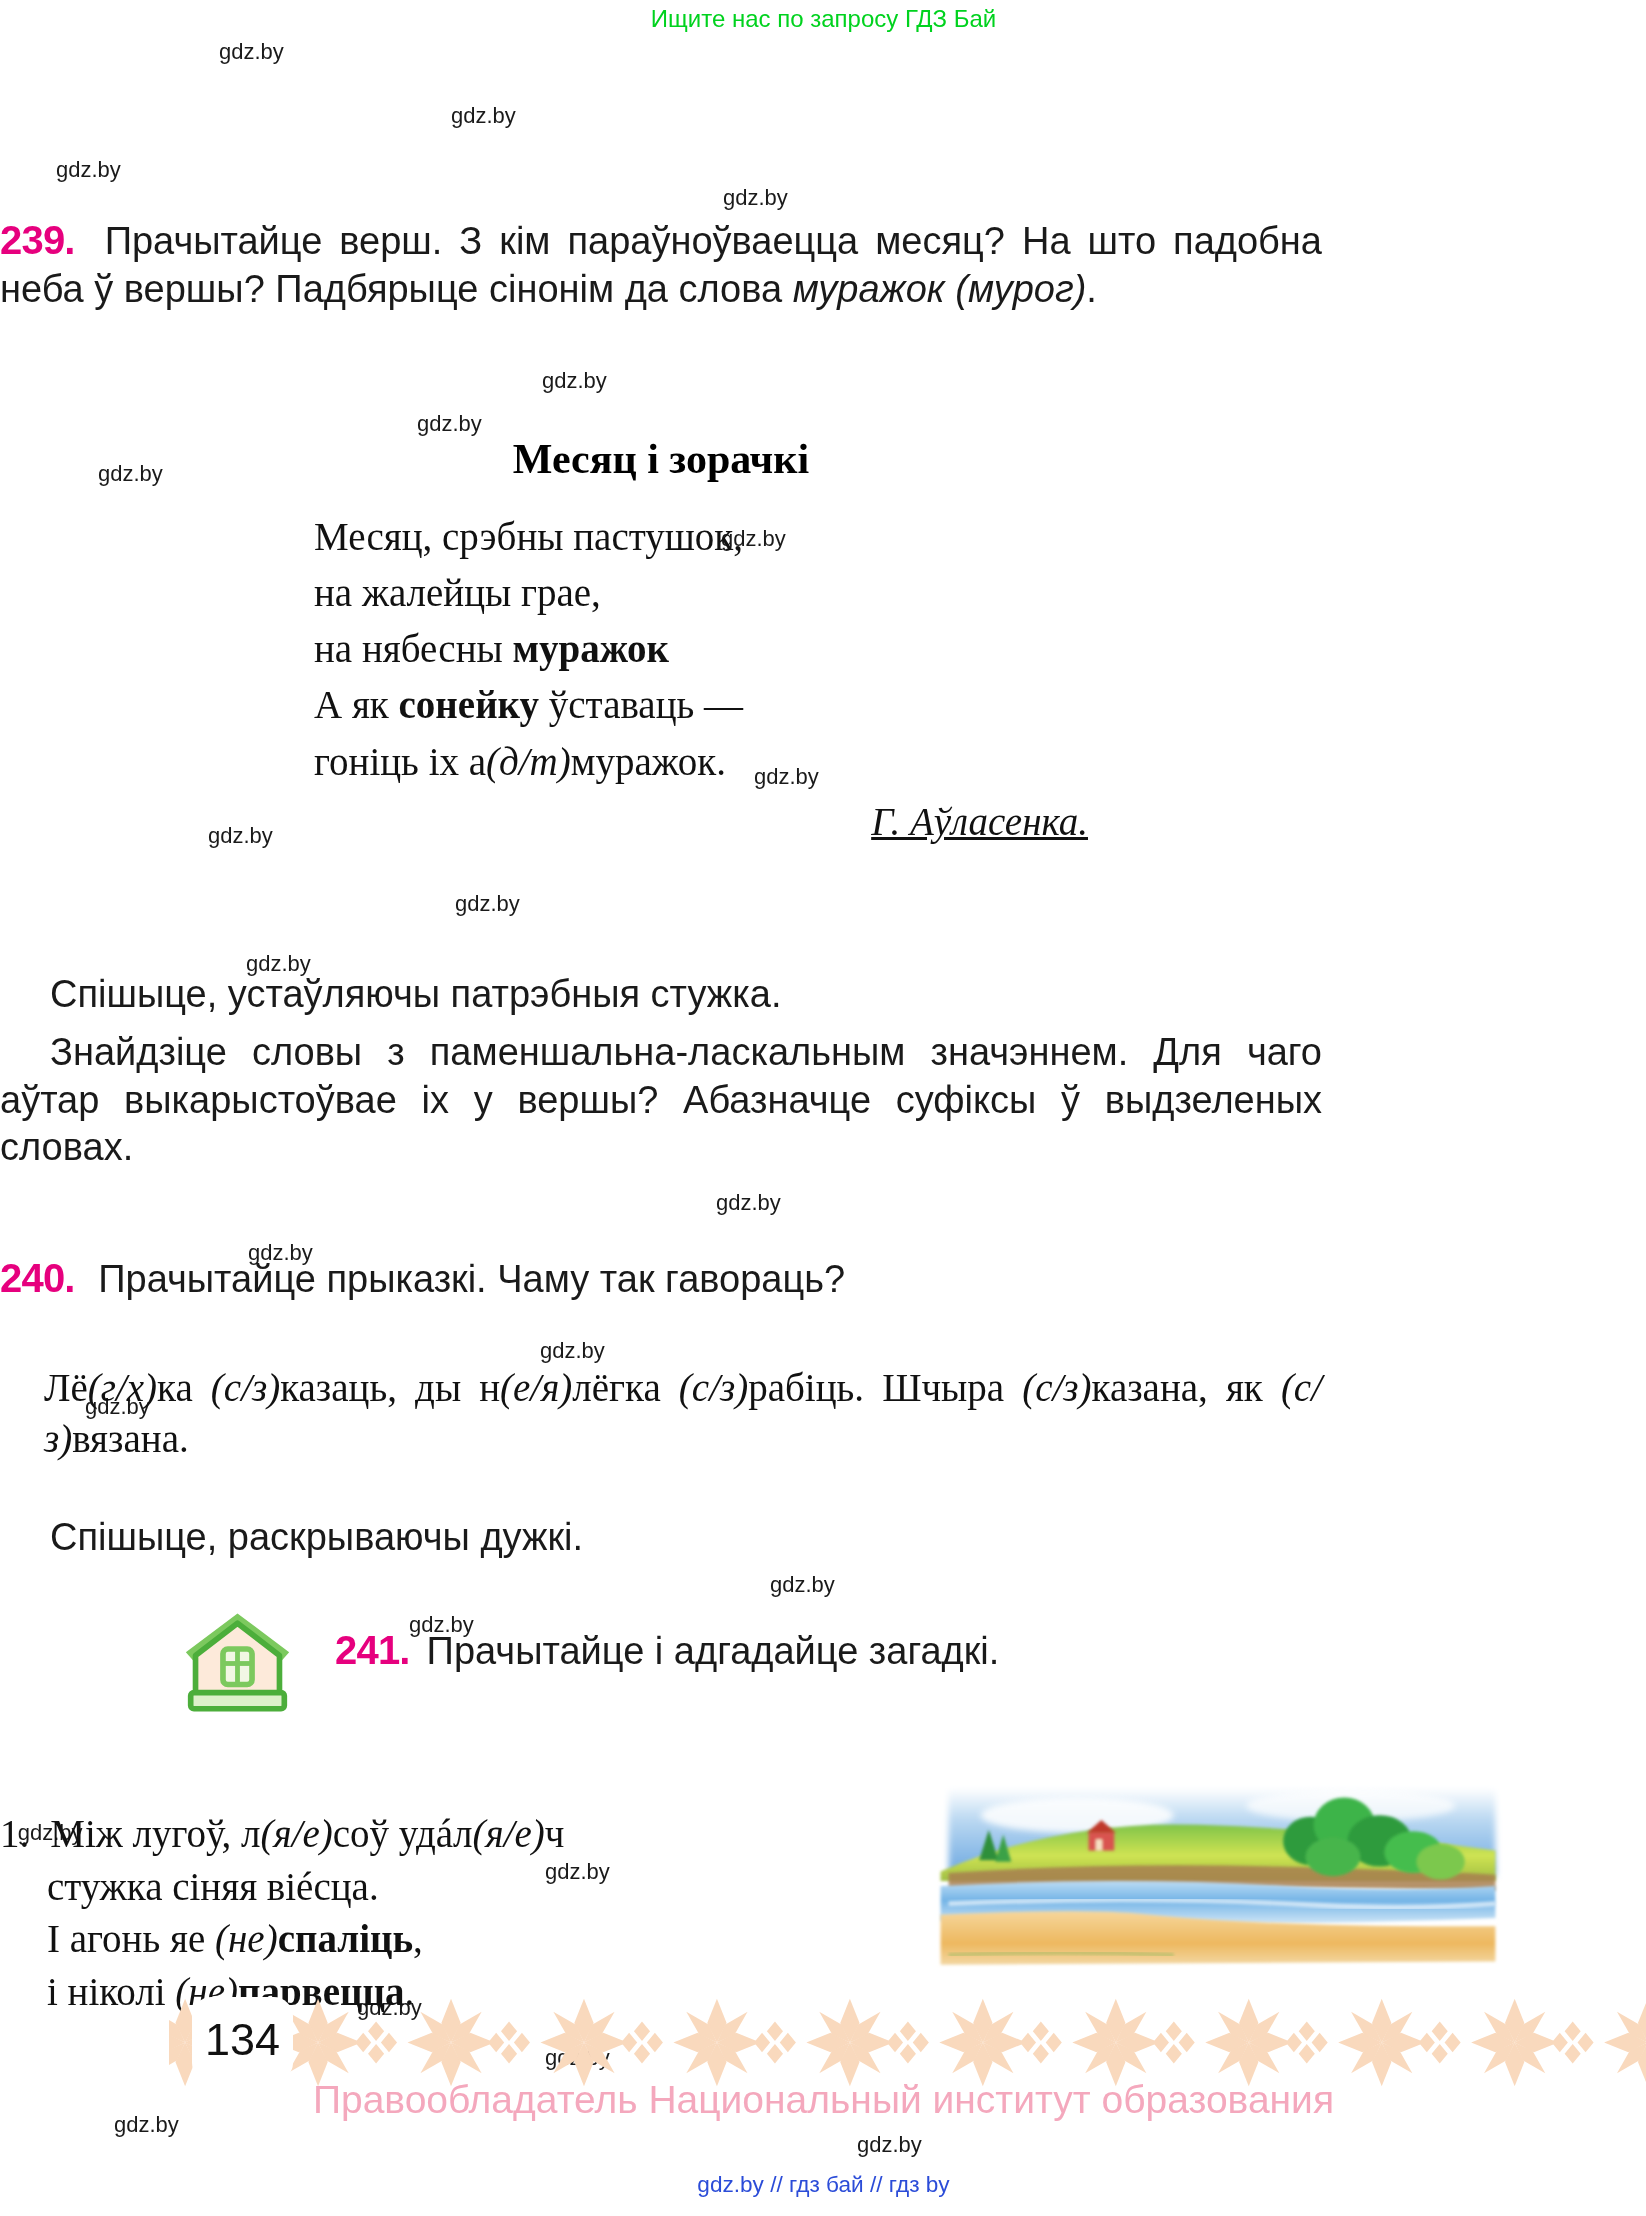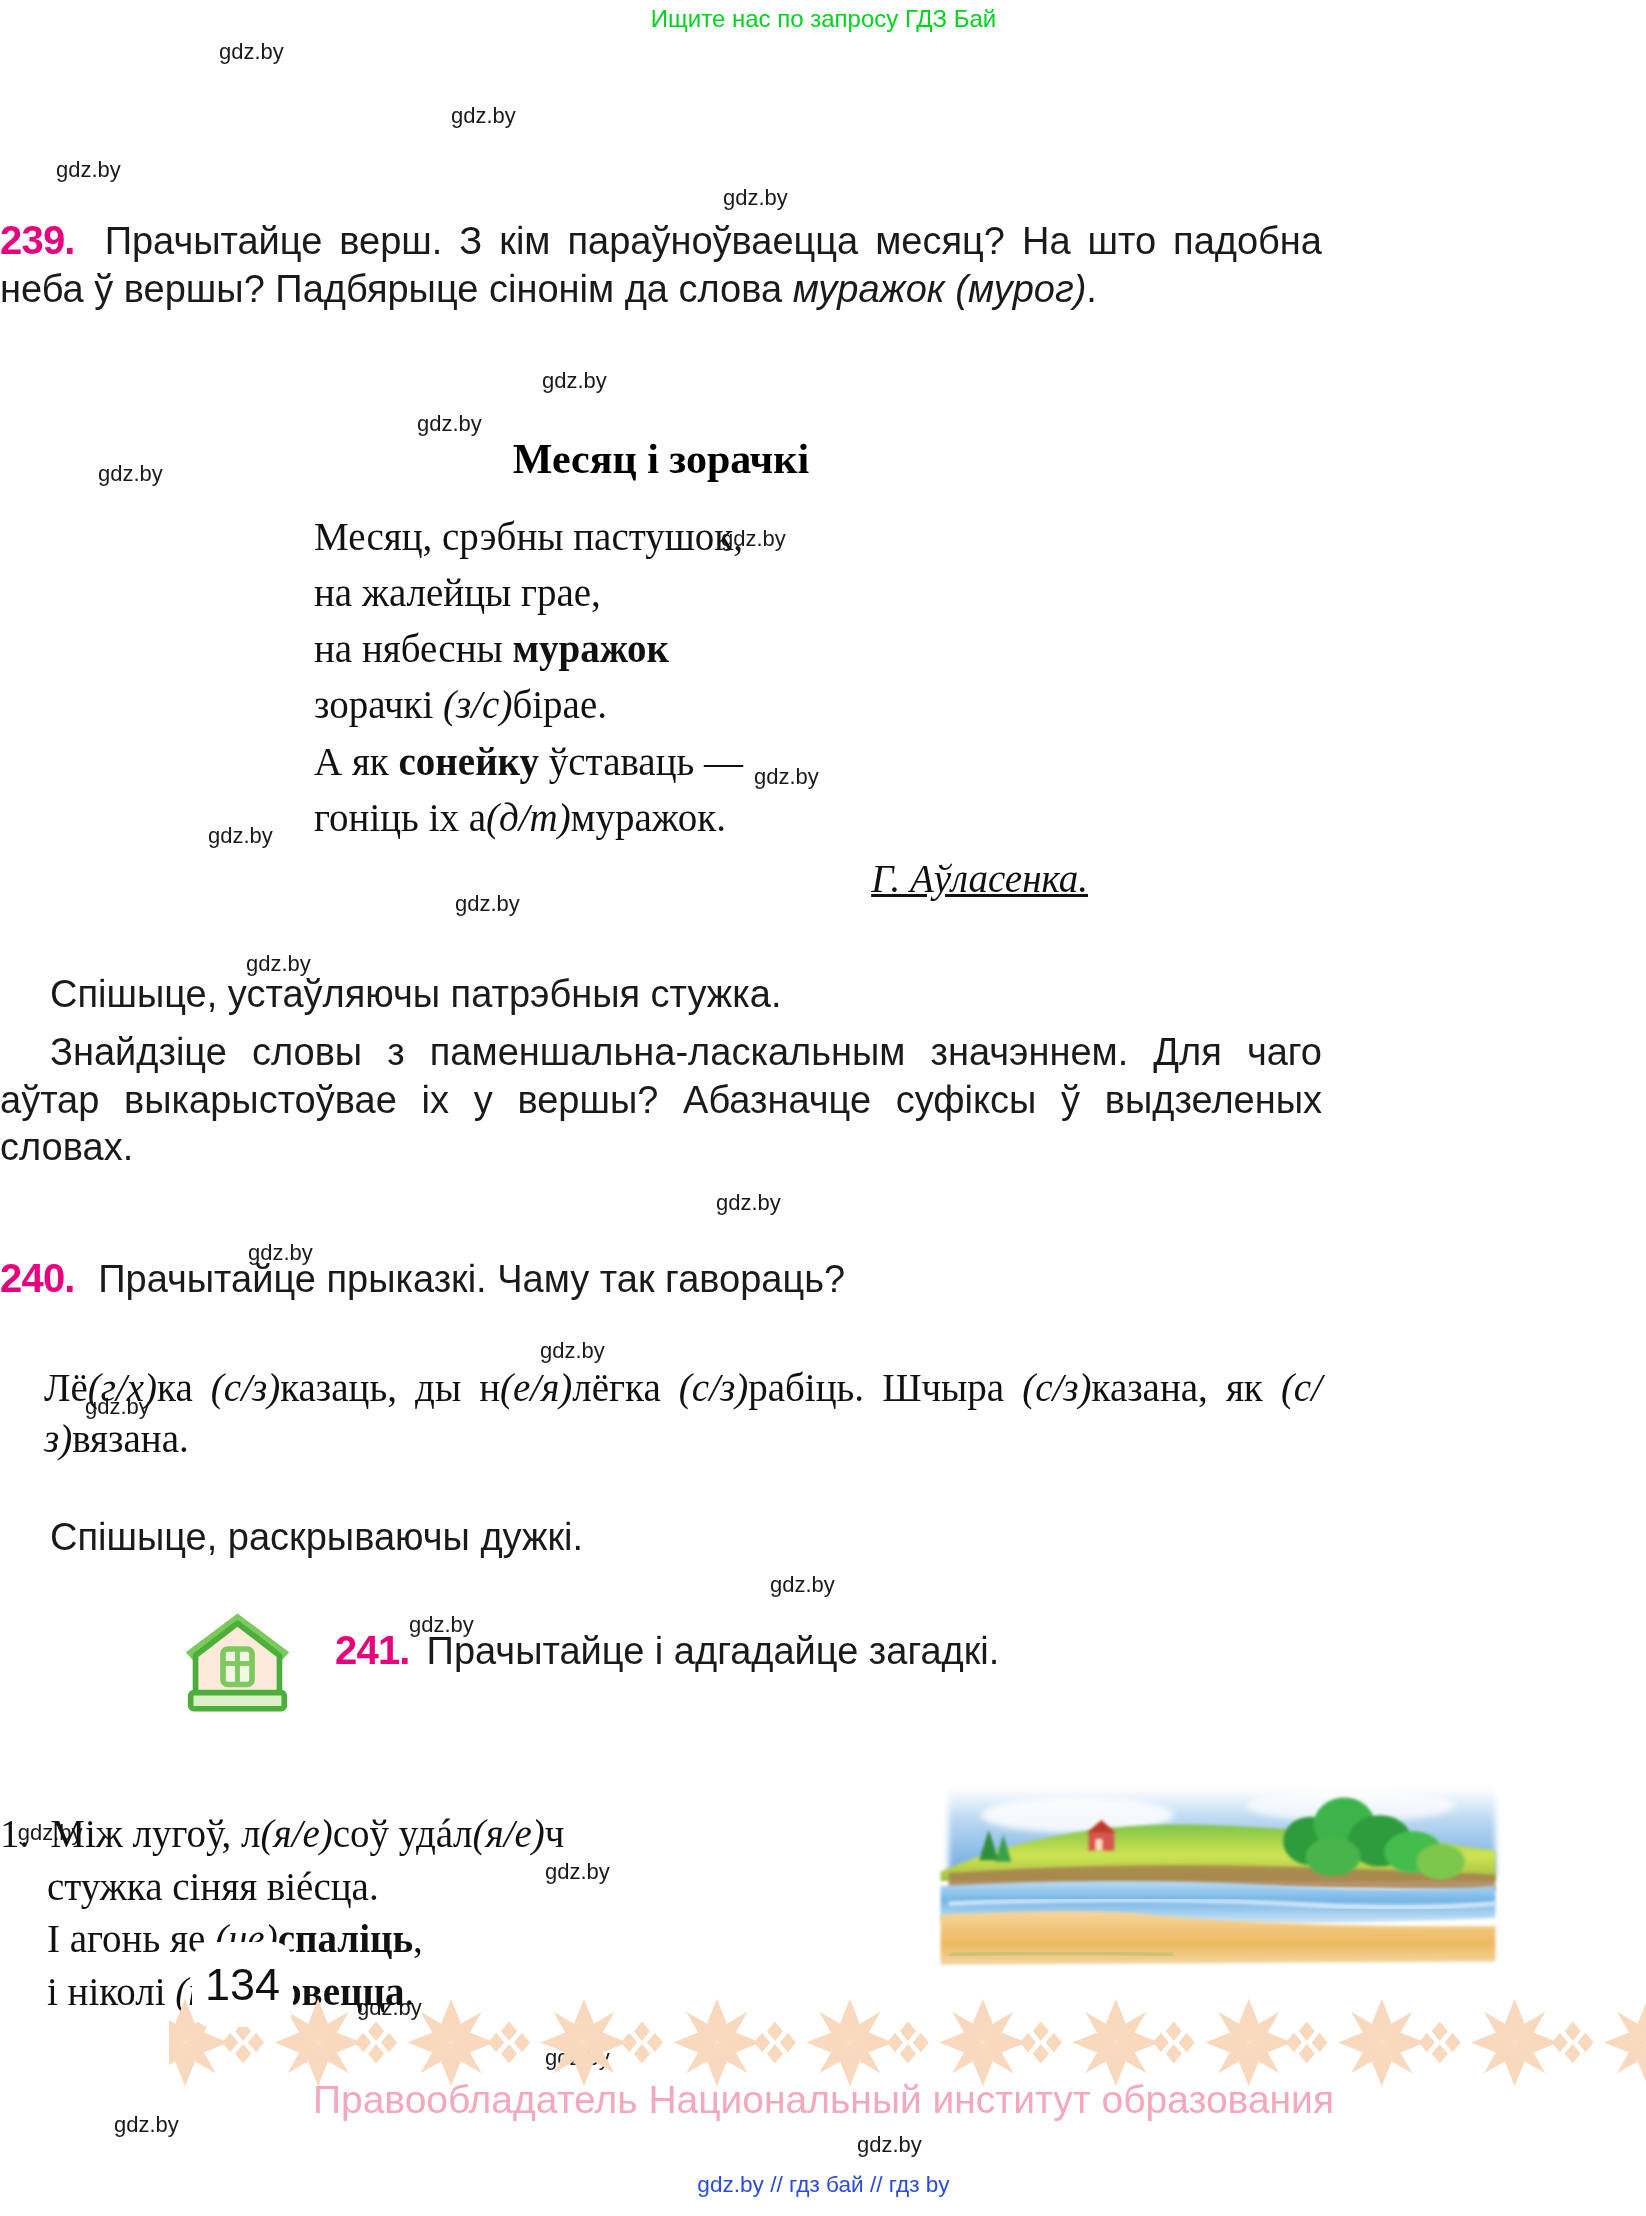--- a/index.html
+++ b/index.html
@@ -132,21 +132,21 @@
     top: 1994px;
     width: 1477px;
     height: 97px;
     overflow: hidden;
   }
 
   
   .page-badge {
     position: absolute;
     left: 192px;
-    top: 1942px;
+    top: 1997px;
     width: 101px;
     height: 85px;
     background: #ffffff;
     border-radius: 19.3px;
     display: flex;
     align-items: center;
     justify-content: center;
     font-family: "Liberation Sans", sans-serif;
     font-size: 45px;
     color: #111111;
@@ -218,21 +218,20 @@
       <span style="display:inline-block;width:13px;"></span><span>Прачытайце верш. З кім параўноўваецца месяц? На што падобна неба ў вершы? Падбярыце сінонім да слова </span><i>муражок (мурог)</i><span>.</span>
     </div>
   </div>
 
   <div class="ex-block" style="top:435px;">
     <div class="poem-title">Месяц і зорачкі</div>
     <div class="poem-body" id="poem-body" style="margin-top:26px;">
         <div><span>Месяц, срэбны пастушок,</span></div>
         <div><span>на жалейцы грае,</span></div>
         <div><span>на нябесны </span><b>муражок</b></div>
-        <div><span>зорачкі </span><i>(з/с)</i><span>бірае.</span></div>
         <div><span>А як </span><b>сонейку</b><span> ўставаць —</span></div>
         <div><span>гоніць іх а</span><i>(д/т)</i><span>муражок.</span></div>
       </div>
     <div class="poem-author" style="margin-top:9.7px;">Г. Аўласенка.</div>
   </div>
 
   <div class="ex-block" style="top:971px;">
     <div class="sans-text nojust para-indent">Спішыце, устаўляючы патрэбныя стужка.</div>
     <div class="sans-text para-indent" style="margin-top:11.3px;">Знайдзіце словы з паменшальна-ласкальным значэннем. Для чаго аўтар выкарыстоўвае іх у вершы? Абазначце суфіксы ў выдзеленых словах.</div>
   </div>

